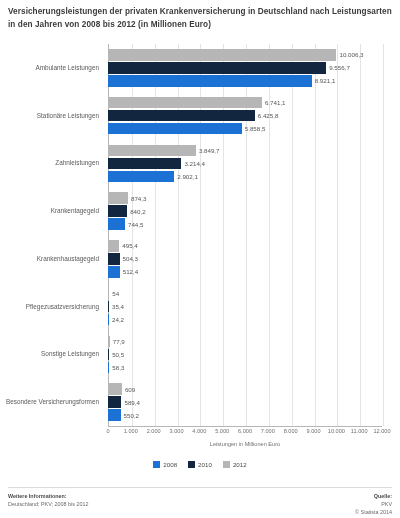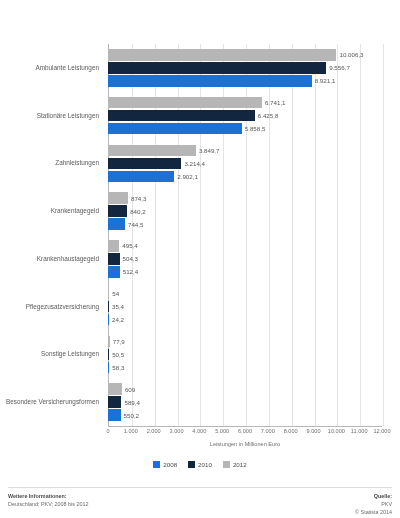--- a/index.html
+++ b/index.html
@@ -172,20 +172,21 @@
     line-height: 8px;
     color: #6b6b6b;
   }
   .footer-right .hdr { font-weight: bold; color: #4a4a4a; }
 </style>
 </head>
 <body>
 
 <div id="chart-root">
 
+  <div class="title-block">Versicherungsleistungen der privaten Krankenversicherung in Deutschland nach Leistungsarten in den Jahren von 2008 bis 2012 (in Millionen Euro)</div>
 
   <div class="plot-area">
     <div class="gridlines">
         <div class="gridline" style="left: 22.8333px;"></div>
         <div class="gridline" style="left: 45.6667px;"></div>
         <div class="gridline" style="left: 68.5px;"></div>
         <div class="gridline" style="left: 91.3333px;"></div>
         <div class="gridline" style="left: 114.167px;"></div>
         <div class="gridline" style="left: 137px;"></div>
         <div class="gridline" style="left: 159.833px;"></div>

